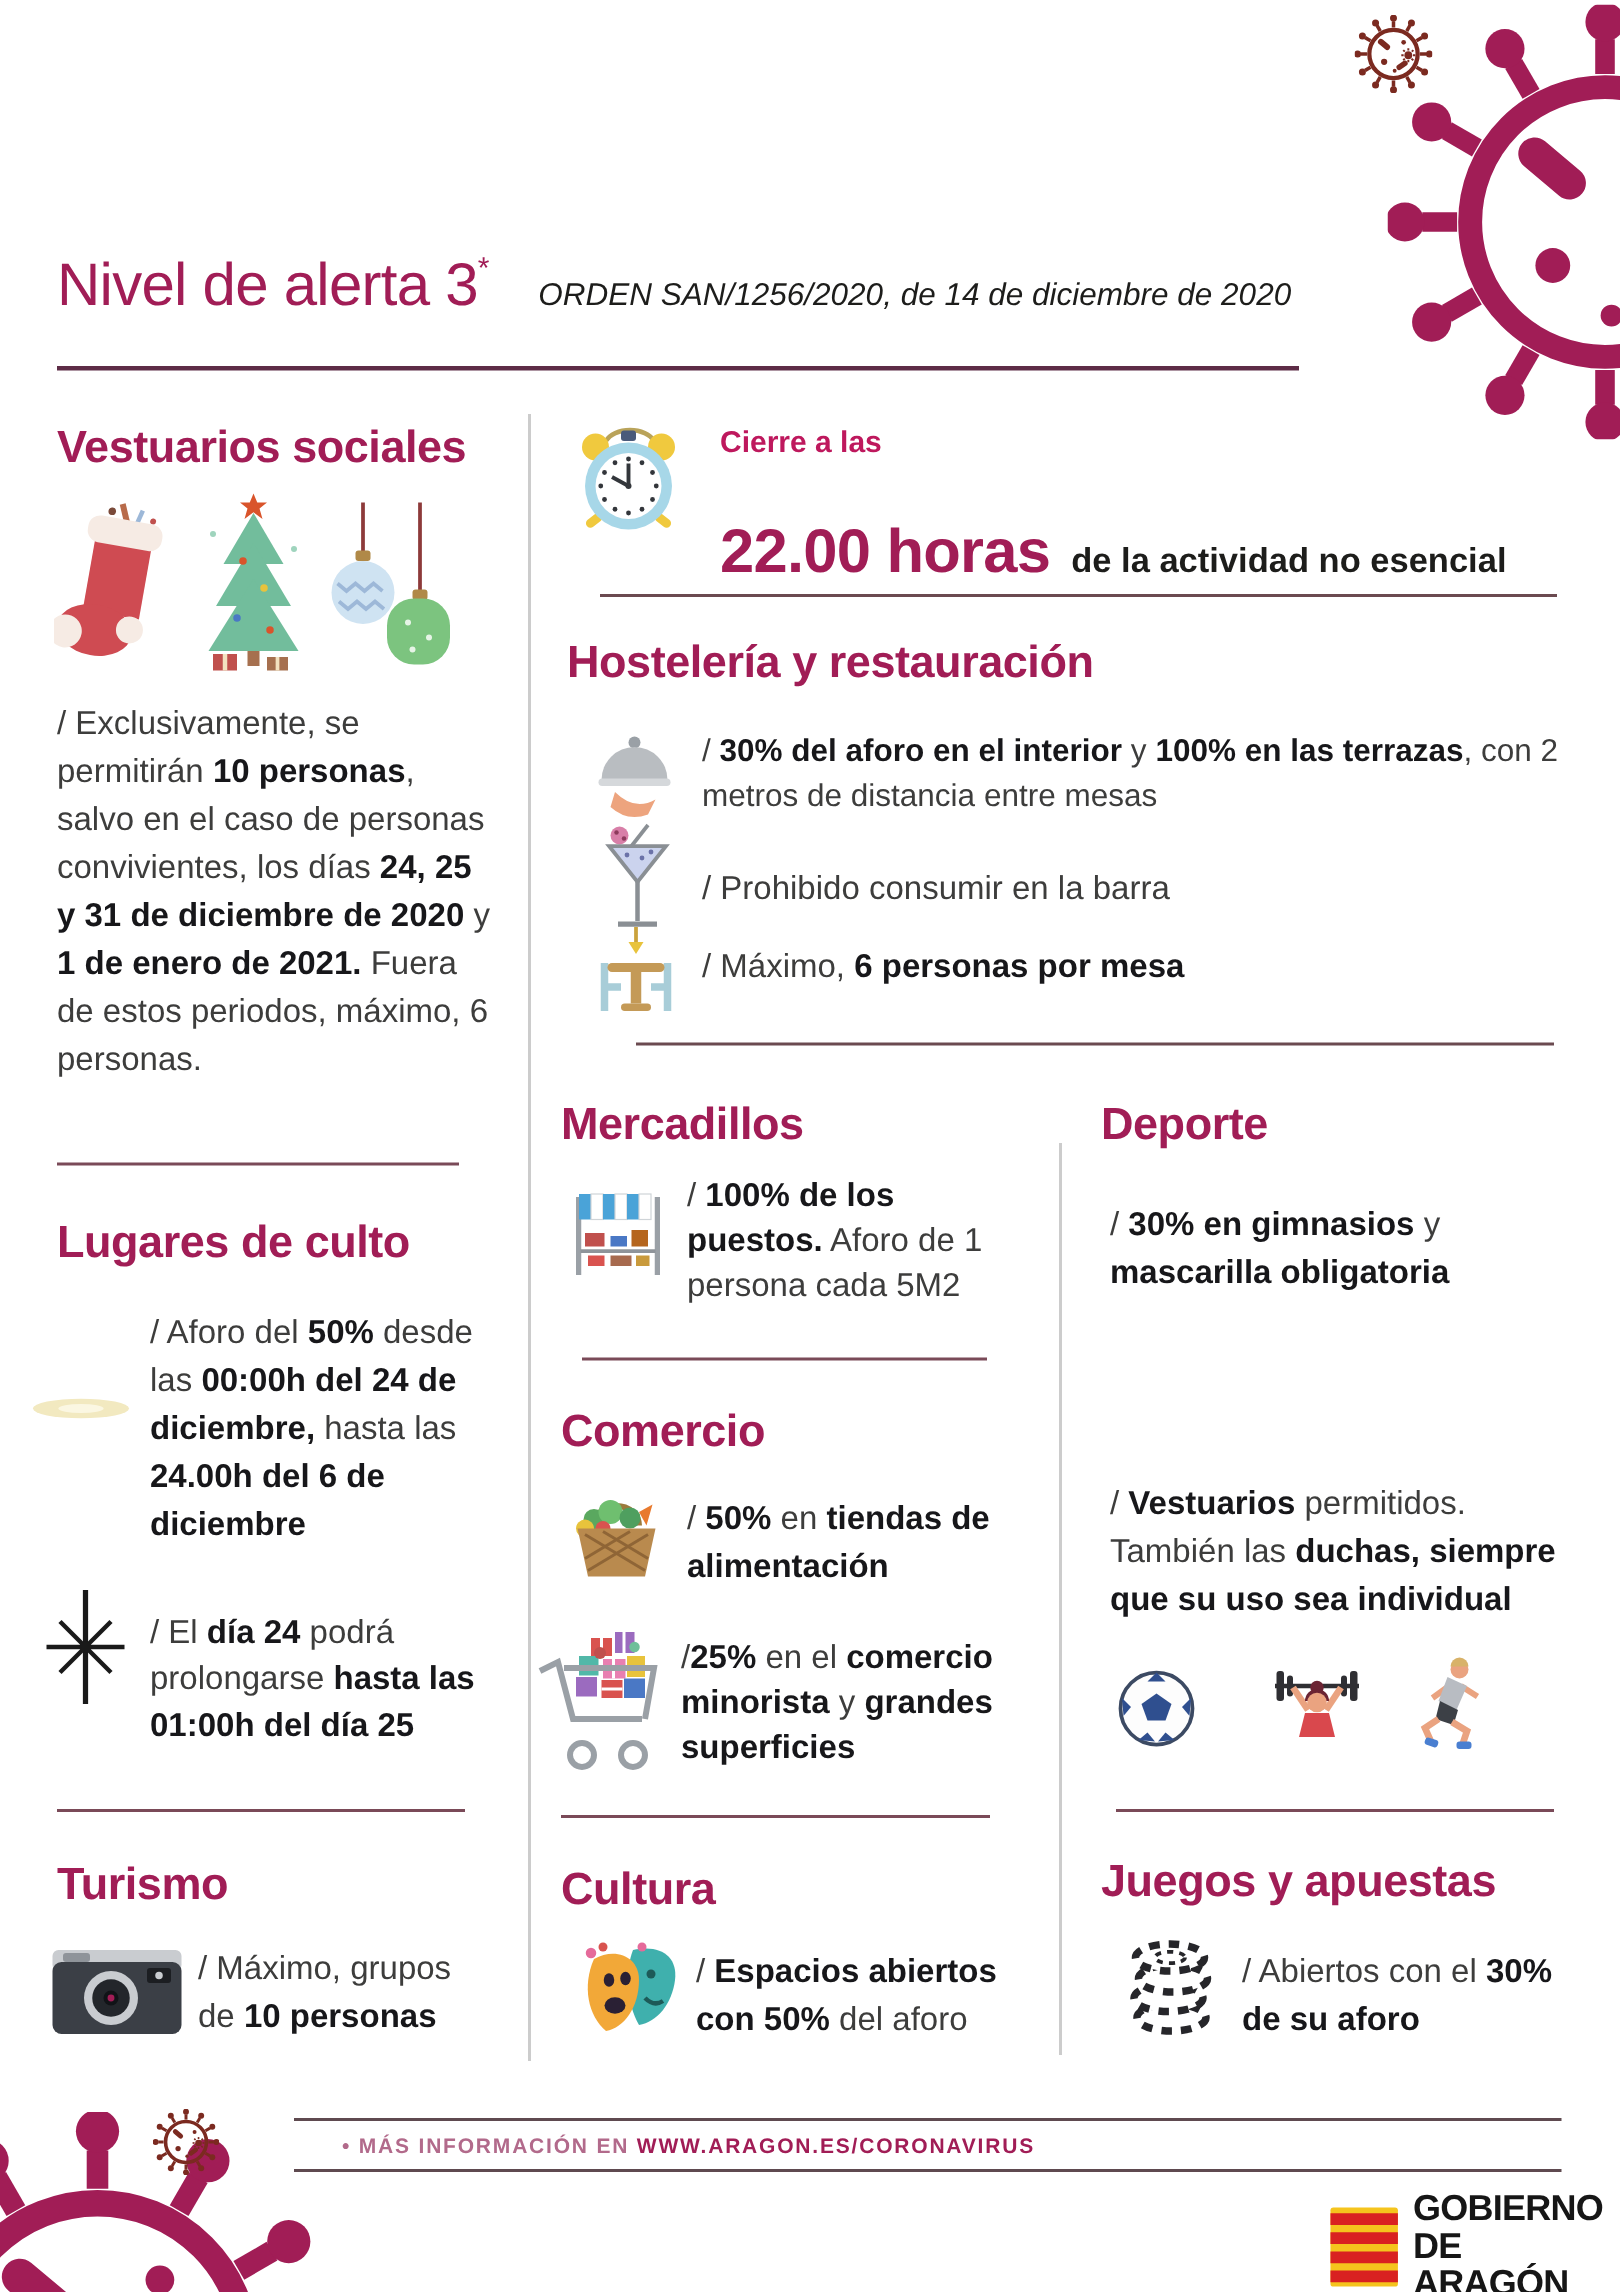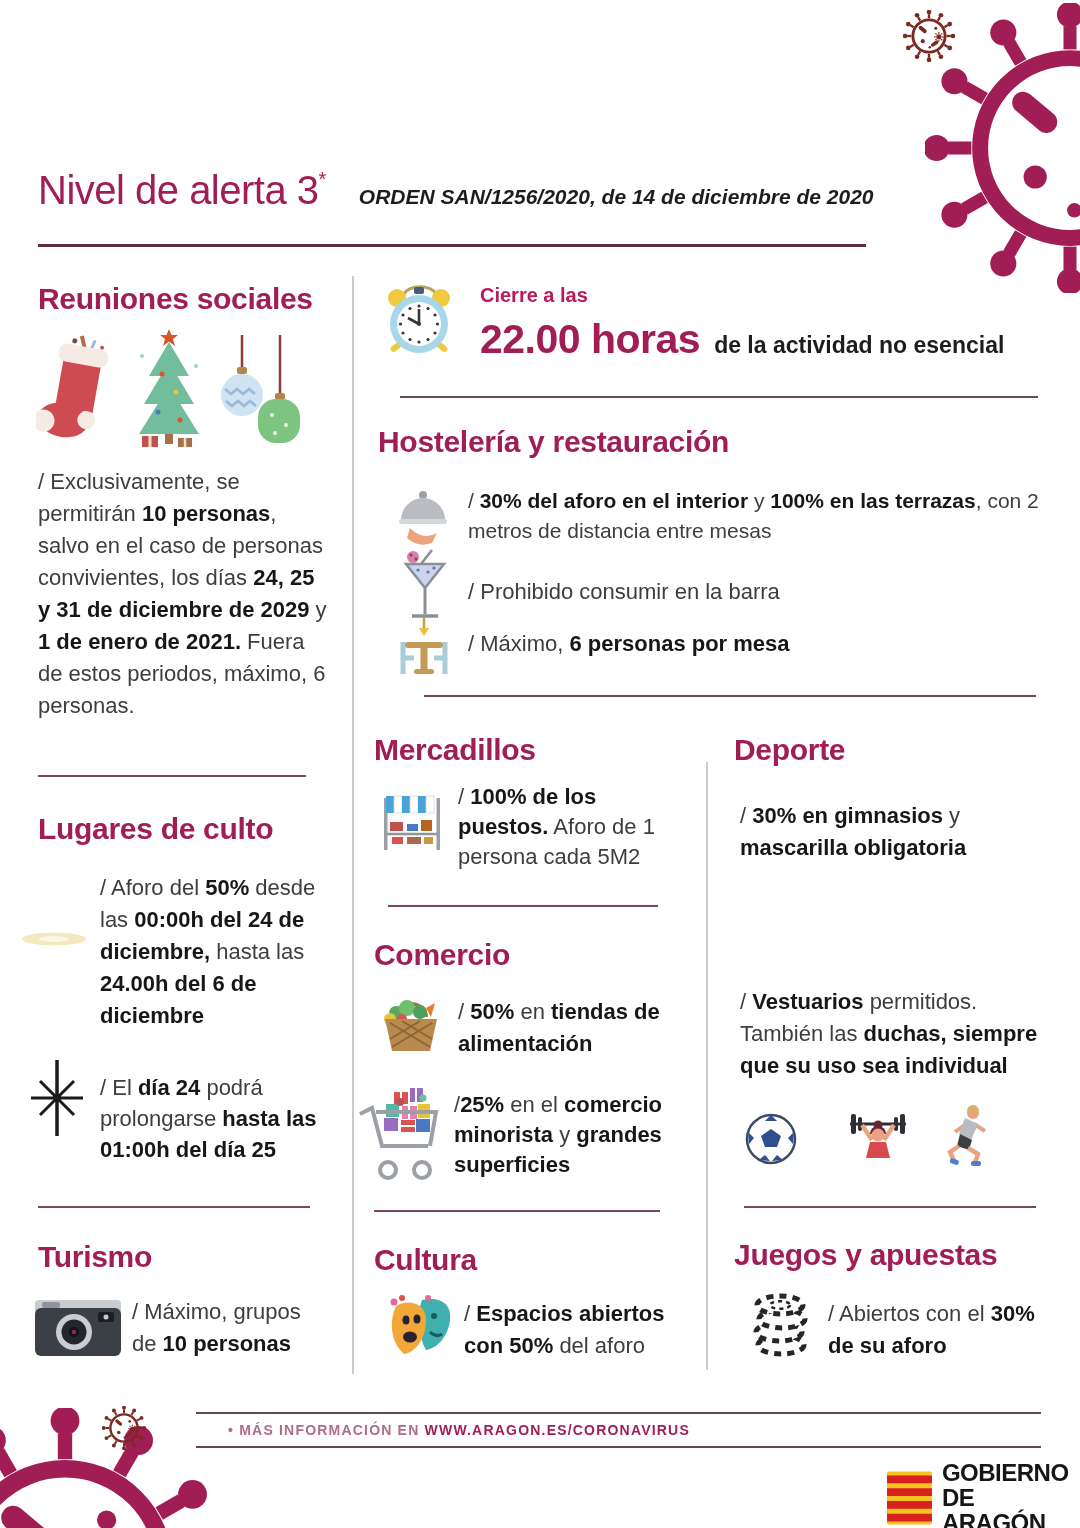--- a/index.html
+++ b/index.html
@@ -4,30 +4,30 @@
 <style>
   html,body{margin:0;padding:0;background:#fff;}
   .page{position:relative;width:1080px;height:1528px;background:#ffffff;overflow:hidden;
         font-family:"Liberation Sans","DejaVu Sans",sans-serif;color:#3d3d3c;}
   .abs{position:absolute;}
   .tl{font-size:42px;line-height:51px;font-weight:400;color:#1d1d1b;white-space:nowrap;letter-spacing:-0.5px;}
   .tl .b{font-weight:700;}
   .a{color:var(--accent,#a11d56);}
   .alert{font-size:40px;font-weight:300;color:var(--accent,#a11d56);letter-spacing:-0.5px;}
   .alert-sup{font-size:20px;color:var(--accent,#a11d56);vertical-align:18px;}
-  .order{font-size:21px;font-style:italic;font-weight:700;color:#1d1d1b;margin-left:28px;}
+  .order{font-size:21px;font-style:italic;font-weight:400;color:#1d1d1b;margin-left:28px;}
   .sec{font-size:30px;font-weight:700;color:var(--accent,#a11d56);margin:0;letter-spacing:-0.3px;}
   .body{font-size:22px;line-height:32px;color:#3d3d3c;}
   .body .b{font-weight:700;color:#17171a;}
   .small{font-size:21px;line-height:30px;}
   .hr{height:2px;background:var(--divider,#7a4a58);}
   .hr.dark{height:3px;background:var(--divider_dark,#5d2c46);}
   .vline{width:2px;background:var(--divider_gray,#cccccc);}
   .closure-l1{font-size:20px;font-weight:700;color:#be185d;}
-  .closure-row{display:flex;align-items:baseline;gap:14px;white-space:nowrap;}
+  .closure-row{display:flex;align-items:baseline;gap:14px;white-space:nowrap;margin-top:28px;}
   .time{font-size:41px;font-weight:800;color:var(--accent,#a11d56);letter-spacing:-0.5px;}
   .closure-rest{font-size:23px;font-weight:700;color:#1d1d1b;}
   .fnote{font-size:14px;letter-spacing:1.2px;color:var(--footer_muted,#b26a8b);font-weight:600;white-space:nowrap;}
   .fnote .url{color:var(--accent,#a11d56);font-weight:800;}
   .logo{display:flex;align-items:center;gap:9px;}
   .logo-text{font-size:24px;font-weight:800;line-height:25px;color:#161616;letter-spacing:-0.5px;font-family:"Liberation Sans",sans-serif;}
   svg{display:block;}
 </style>
 </head>
 <body>
@@ -97,21 +97,21 @@
   <svg class="abs" style="left:925px;top:3px;width:290px;height:290px;color:var(--accent,#a11d56)" viewBox="0 0 200 200">
       <use href="#virus"></use>
     </svg>
   <svg class="abs" style="left:903px;top:10px;width:52px;height:52px;color:var(--virus_small,#7b2a20)" viewBox="0 0 200 200">
       <use href="#virus"></use>
     </svg>
 
   <div class="abs vline" style="left:352px;top:276px;height:1098px"></div>
   <div class="abs vline" style="left:706px;top:762px;height:608px"></div>
 
-  <h2 class="abs sec" style="left:38px;top:282px">Reuniones sociales</h2>
+  <h2 class="abs sec" style="left:38px;top:282px">Vestuarios sociales</h2>
 
   <svg class="abs" style="left:36px;top:332px" width="82" height="120" viewBox="0 0 82 120">
     <g transform="rotate(10 41 60)">
       <line x1="36" y1="4" x2="42" y2="18" stroke="#b86b4a" stroke-width="4"></line>
       <line x1="50" y1="6" x2="47" y2="18" stroke="#9db8d8" stroke-width="3"></line>
       <circle cx="30" cy="10" r="2.5" fill="#7a4a3a"></circle>
         <circle cx="58" cy="12" r="2" fill="#c0504d"></circle>
       <rect x="22" y="30" width="38" height="48" fill="#cf4b52"></rect>
       <ellipse cx="32" cy="90" rx="25" ry="17" fill="#cf4b52"></ellipse>
       <circle cx="13" cy="94" r="11" fill="#f6ebe4"></circle>
@@ -145,21 +145,21 @@
     <circle cx="22" cy="62" r="21" fill="#cfe3f2"></circle>
     <polyline points="5,56 11,61 17,56 23,61 29,56 35,61" fill="none" stroke="#9db8d8" stroke-width="2.5"></polyline>
     <polyline points="6,68 12,73 18,68 24,73 30,68 36,73" fill="none" stroke="#9db8d8" stroke-width="2.5"></polyline>
     <rect x="55" y="60" width="10" height="7" rx="2" fill="#b08948"></rect>
     <rect x="38" y="66" width="42" height="44" rx="18" fill="#7cc47f"></rect>
     <circle cx="52" cy="82" r="2" fill="#e6f4e6"></circle>
       <circle cx="66" cy="92" r="2" fill="#e6f4e6"></circle>
       <circle cx="55" cy="100" r="2" fill="#e6f4e6"></circle>
   </svg>
 
-  <div class="abs body" style="left:38px;top:466px;width:294px"><span>/ Exclusivamente, se permitirán </span><span class="b">10 personas</span><span>, salvo en el caso de personas convivientes, los días </span><span class="b">24, 25 y 31 de diciembre de 2029</span><span> y </span><span class="b">1 de enero de 2021.</span><span> Fuera de estos periodos, máximo, 6 personas.</span></div>
+  <div class="abs body" style="left:38px;top:466px;width:294px"><span>/ Exclusivamente, se permitirán </span><span class="b">10 personas</span><span>, salvo en el caso de personas convivientes, los días </span><span class="b">24, 25 y 31 de diciembre de 2020</span><span> y </span><span class="b">1 de enero de 2021.</span><span> Fuera de estos periodos, máximo, 6 personas.</span></div>
 
   <div class="abs hr" style="left:38px;top:775px;width:268px"></div>
 
   <h2 class="abs sec" style="left:38px;top:812px">Lugares de culto</h2>
 
   <svg class="abs" style="left:20px;top:918px" width="68" height="42" viewBox="0 0 68 42">
     <ellipse cx="34" cy="21" rx="32" ry="6.5" fill="#f2e9c0"></ellipse>
     <ellipse cx="34" cy="21" rx="15" ry="3" fill="#fbf7e2"></ellipse>
   </svg>
   <div class="abs body" style="left:100px;top:872px;width:242px"><span>/ Aforo del </span><span class="b">50%</span><span>  desde las </span><span class="b">00:00h del 24 de diciembre,</span><span> hasta las </span><span class="b">24.00h del 6 de diciembre</span></div>

